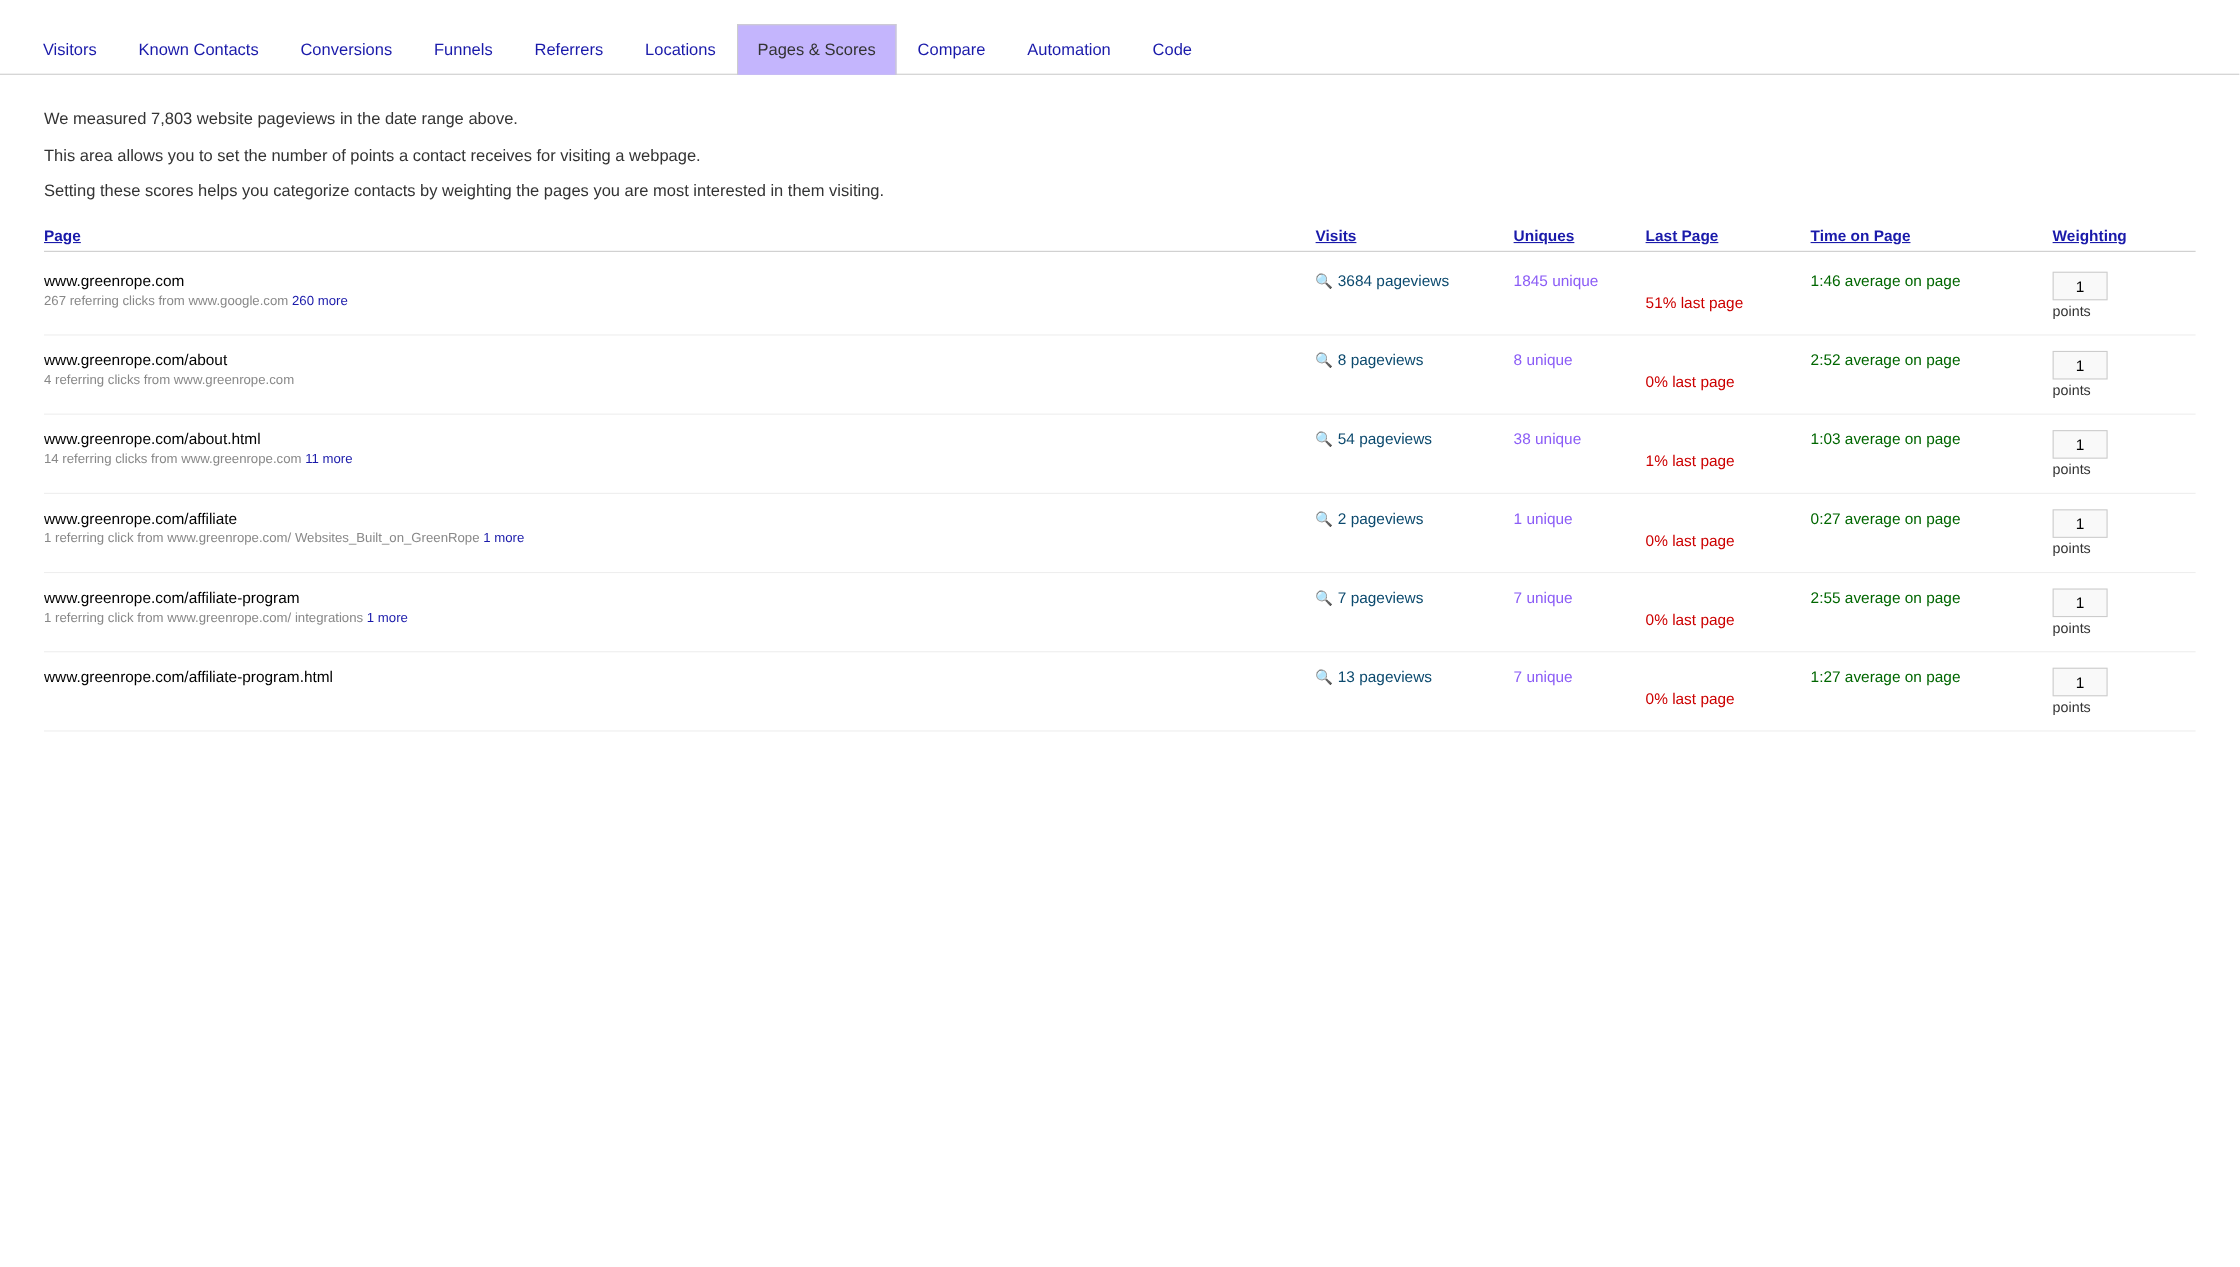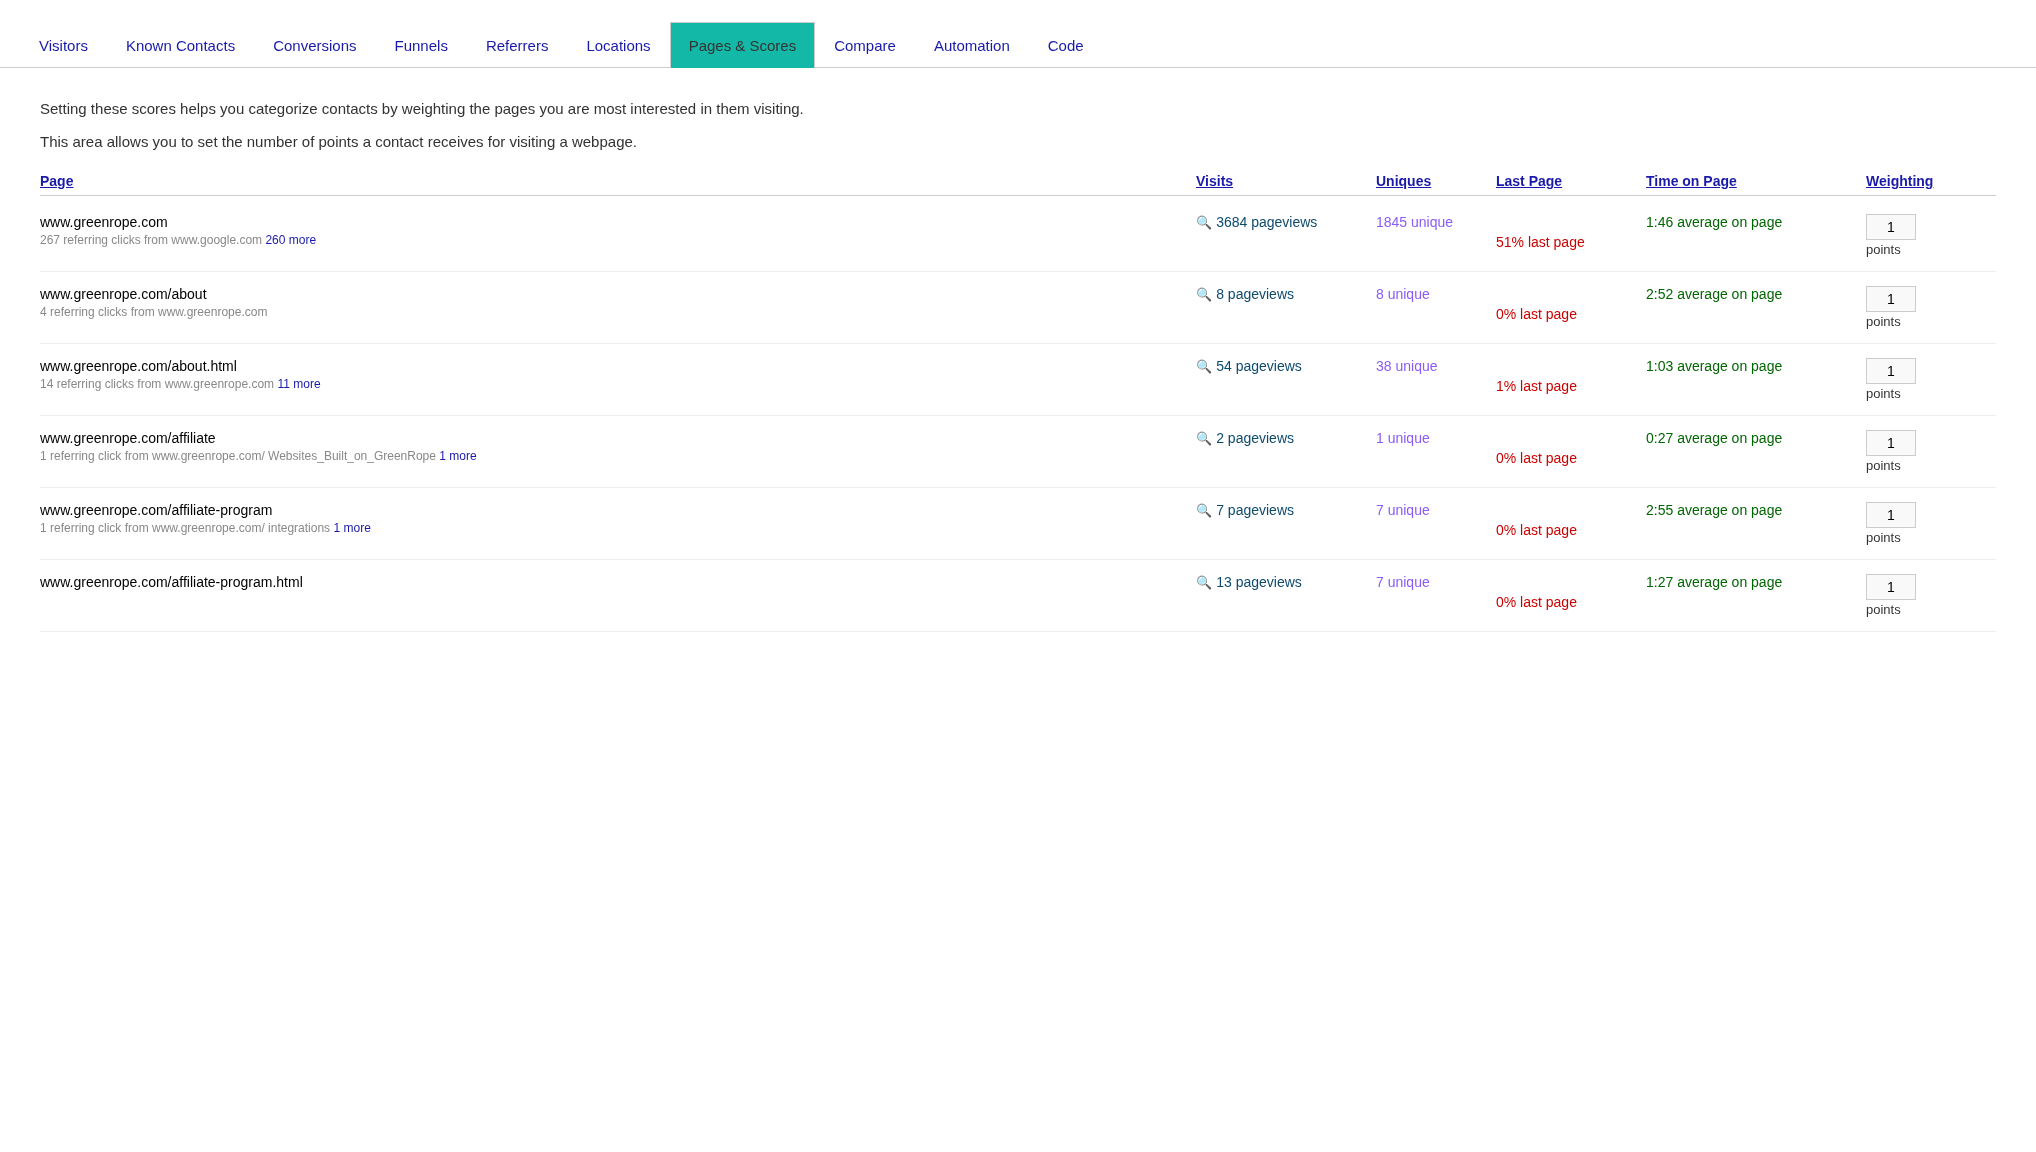--- a/index.html
+++ b/index.html
@@ -22,21 +22,21 @@
       font-size: 15px;
       color: #1a1aaa;
       cursor: pointer;
       text-decoration: none;
       white-space: nowrap;
       border: 1px solid transparent;
       border-bottom: none;
       margin-bottom: -1px;
     }
     .nav-item.active {
-      background: #14b8a6;
+      background: #c4b5fd;
       border-color: #ccc;
       border-bottom-color: #fff;
       color: #333;
       font-weight: normal;
     }
 
     
     .content {
       padding: 30px 40px;
     }
@@ -160,22 +160,23 @@
     <a class="nav-item">Funnels</a>
     <a class="nav-item">Referrers</a>
     <a class="nav-item">Locations</a>
     <a class="nav-item active">Pages &amp; Scores</a>
     <a class="nav-item">Compare</a>
     <a class="nav-item">Automation</a>
     <a class="nav-item">Code</a>
   </nav>
 
 <div class="content">
+  <p class="description">We measured 7,803 website pageviews in the date range above.</p>
+  <p class="description">This area allows you to set the number of points a contact receives for visiting a webpage.</p>
   <p class="description">Setting these scores helps you categorize contacts by weighting the pages you are most interested in them visiting.</p>
-  <p class="description">This area allows you to set the number of points a contact receives for visiting a webpage.</p>
 
   <div class="table-container">
     <div class="table-header">
       <span class="col-header">Page</span>
       <span class="col-header">Visits</span>
       <span class="col-header">Uniques</span>
       <span class="col-header">Last Page</span>
       <span class="col-header">Time on Page</span>
       <span class="col-header">Weighting</span>
     </div>

